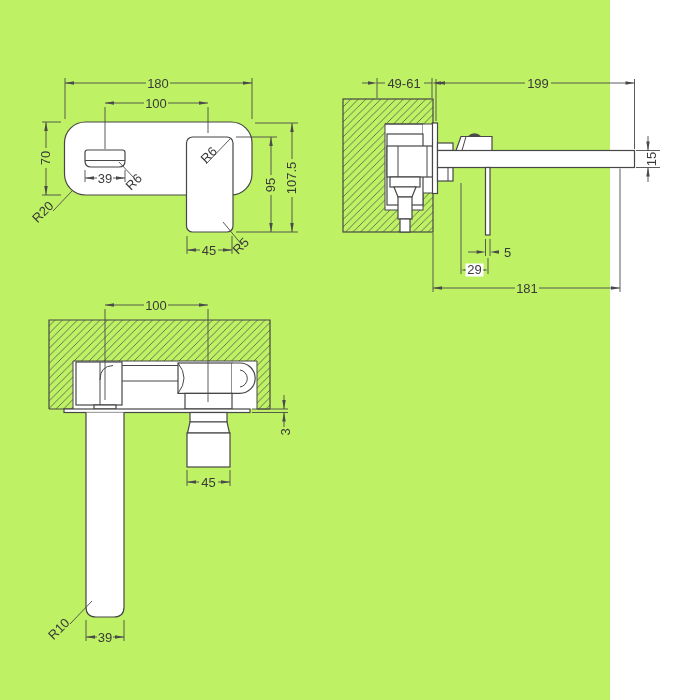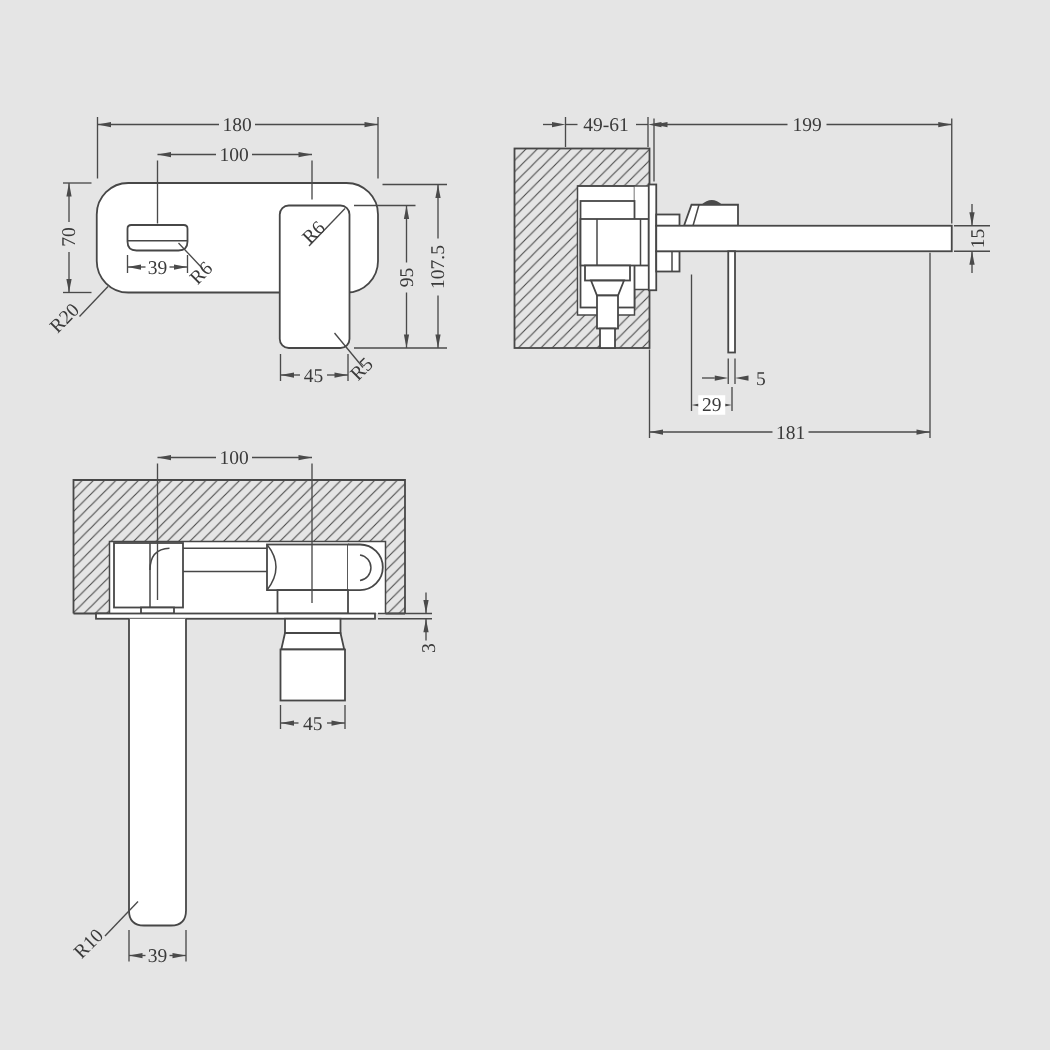--- a/index.html
+++ b/index.html
@@ -1,16 +1,16 @@
 <!DOCTYPE html>
 <html><head>
 <meta charset="utf-8">
 <style>
   html,body{margin:0;padding:0;background:#ffffff;}
-  .stage{width:700px;height:700px;background:#e5e5e5;position:relative;font-family:Liberation Serif, serif;}
+  .stage{width:610px;height:700px;background:#bef264;position:relative;font-family:Liberation Sans, sans-serif;}
   svg{display:block;}
   .outline{fill:#ffffff;stroke:#474747;stroke-width:1.2;}
   .outline-nofill{fill:none;stroke:#474747;stroke-width:1.2;}
   .inner{fill:none;stroke:#474747;stroke-width:1;}
   .dim{stroke:#4a4a4a;stroke-width:0.9;fill:none;}
   .arr{fill:#4a4a4a;stroke:none;}
   .dimtext{font-size:13px;fill:#3a3a3a;}
   .hatched{fill:url(#hatch);stroke:#474747;stroke-width:1.2;}
   .whitefill{fill:#ffffff;stroke:none;}
   .dark{fill:#4a4a4a;stroke:none;}

